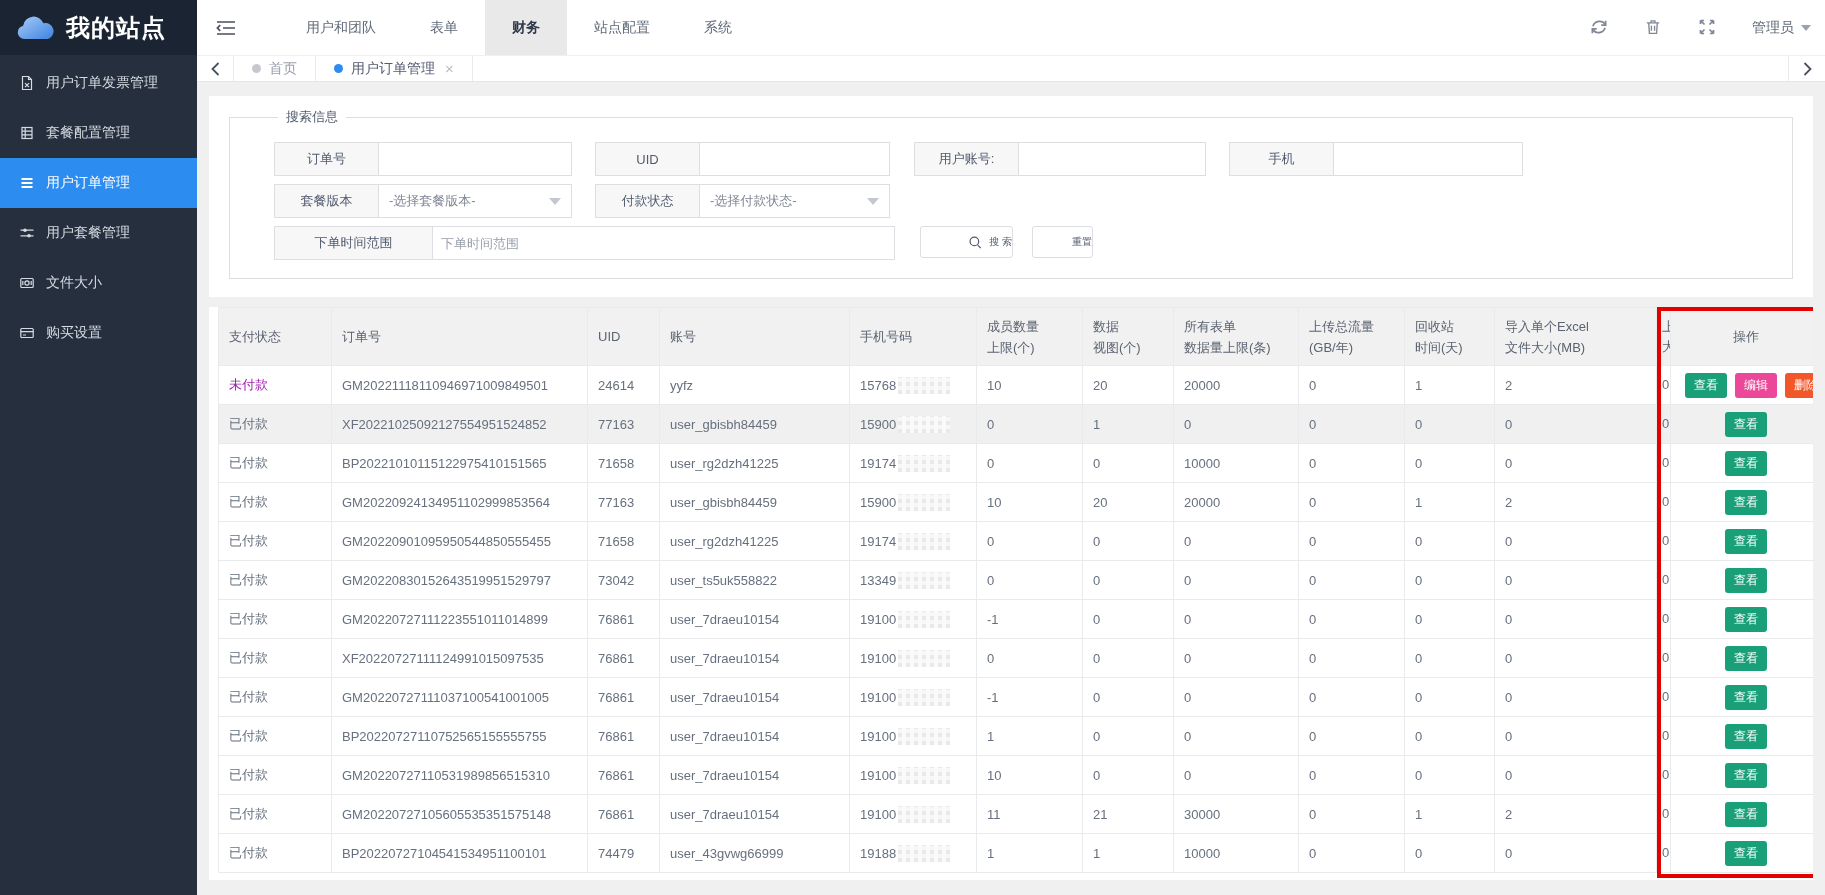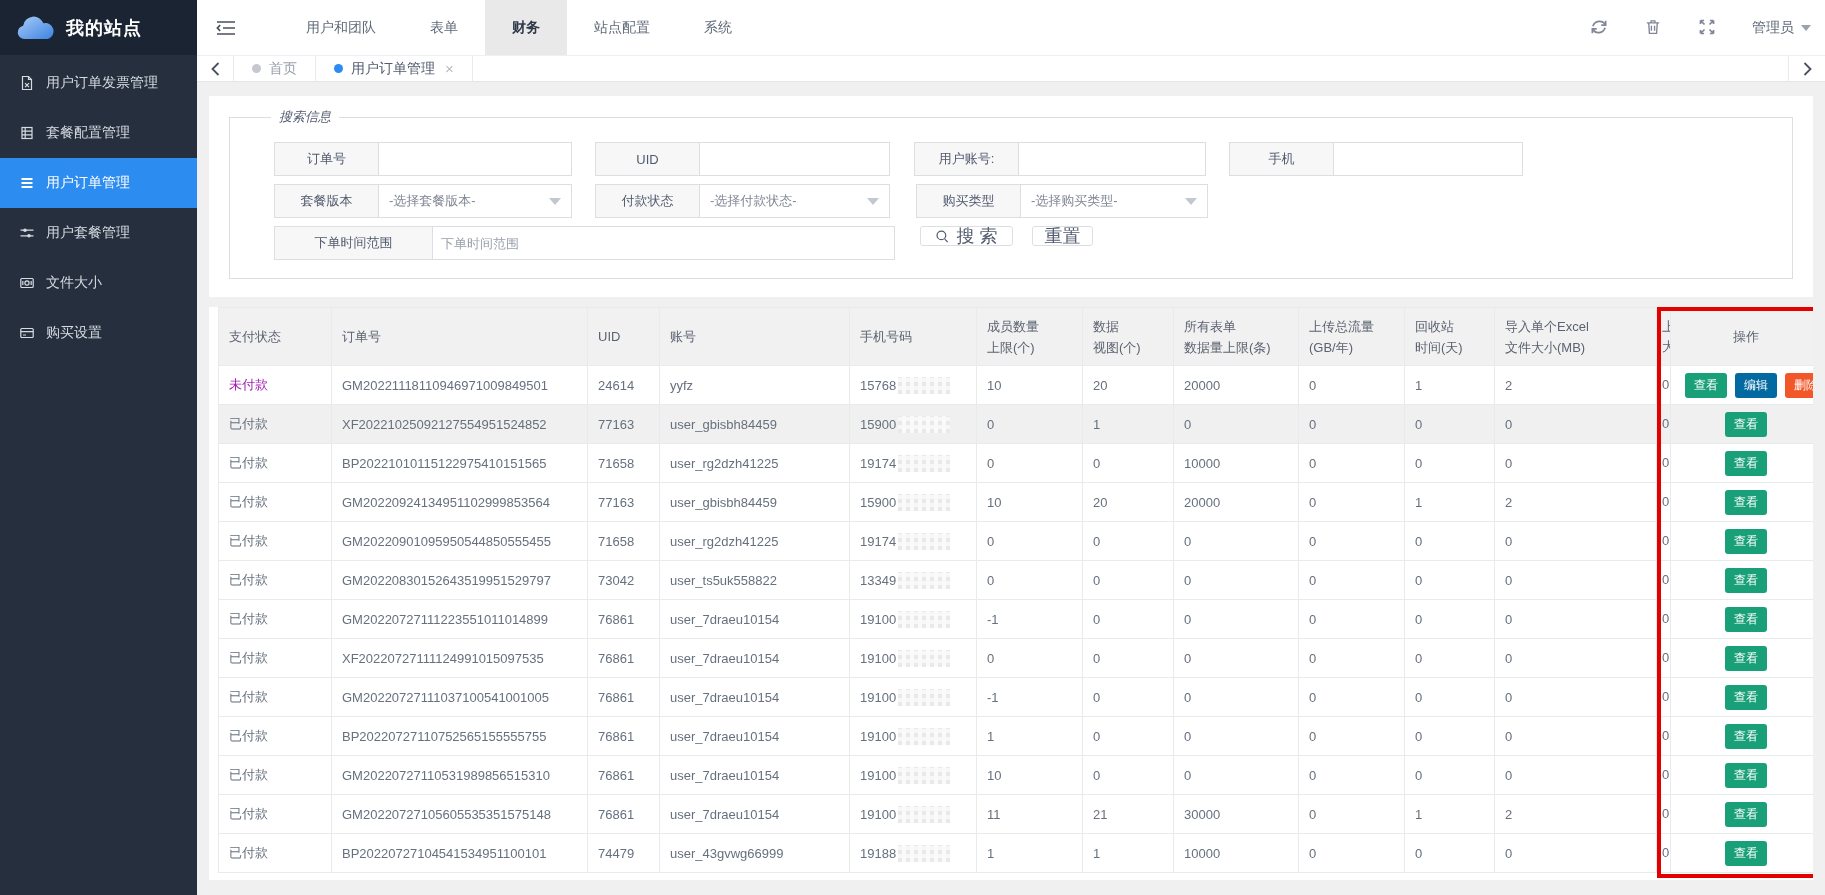--- a/index.html
+++ b/index.html
@@ -2,21 +2,21 @@
 <html><head>
 <meta charset="utf-8">
 <style>
   * { margin:0; padding:0; box-sizing:border-box; }
   html,body { width:1825px; height:895px; overflow:hidden; font-family:"Liberation Sans","DejaVu Sans",sans-serif; font-size:13px; color:#515a6e; background:#f0f0f0; }
 
   
   .sidebar { position:fixed; left:0; top:0; width:197px; height:895px; background:#252f3e; z-index:30; }
   .logo { height:55px; background:#1a2433; display:flex; align-items:center; padding-left:14px; }
   .logo svg { width:44px; height:30px; }
-  .logo-title { color:#fff; font-size:18px; font-weight:bold; margin-left:8px; letter-spacing:1px; }
+  .logo-title { color:#fff; font-size:24px; font-weight:bold; margin-left:8px; letter-spacing:1px; }
   .menu { padding-top:3px; }
   .menu-item { height:50px; display:flex; align-items:center; padding-left:18px; color:#d6dbe1; cursor:pointer; font-size:14px; }
   .menu-item .mi-icon { width:18px; height:18px; margin-right:10px; display:inline-flex; align-items:center; justify-content:center; color:#d6dbe1; }
   .menu-item.active { background:#2d8cf0; color:#fff; }
   .menu-item.active .mi-icon { color:#fff; }
   .mi-icon svg { width:16px; height:16px; }
 
   
   .main { margin-left:197px; }
   .topbar { height:55px; background:#fff; display:flex; align-items:flex-start; position:relative; }
@@ -40,32 +40,32 @@
   .ts-tab .ts-label { color:#9aa1ac; font-size:14px; }
   .ts-tab.active .ts-dot { background:#2d8cf0; }
   .ts-tab.active .ts-label { color:#515a6e; }
   .ts-close { color:#b6bcc5; font-size:15px; margin-left:2px; cursor:pointer; }
 
   
   .content { padding:14px 12px 0 12px; height:797px; }
 
   .search-card { background:#fff; padding:12px 20px 18px 20px; }
   fieldset.search-fs { border:1px solid #dcdee2; padding:16px 10px 18px 24px; }
-  fieldset.search-fs legend { font-size:13px; color:#515a6e; padding:0 8px; margin-left:17px;font-style:italic; }
+  fieldset.search-fs legend { font-size:13px; color:#515a6e; padding:0 8px; margin-left:24px; }
   .form-row { display:flex; margin-bottom:8px; margin-left:20px; }
   .field { display:flex; margin-right:23px; }
   .f-label { width:104px; height:34px; background:#f7f7f8; border:1px solid #dcdee2; border-right:none; display:flex; align-items:center; justify-content:center; color:#515a6e; }
   .f-label.wide { width:158px; }
   .f-input { width:194px; height:34px; border:1px solid #dcdee2; background:#fff; padding:0 8px; font-size:13px; color:#515a6e; outline:none; }
   .f-input.daterange { width:463px; }
   .f-input::placeholder { color:#9aa0ab; }
   .f-select { width:194px; height:34px; border:1px solid #dcdee2; background:#fff; display:flex; align-items:center; justify-content:space-between; padding:4px 10px; cursor:pointer; }
   .f-select .sel-text { color:#808695; }
   .sel-caret { width:0; height:0; border-left:6px solid transparent; border-right:6px solid transparent; border-top:7px solid #c3c7ce; }
-  .btn { height:20px; background:#fff; border:1px solid #dcdee2; border-radius:3px; display:inline-flex; align-items:center; justify-content:center; cursor:pointer; font-size:18px; color:#515a6e; }
+  .btn { height:32px; background:#fff; border:1px solid #dcdee2; border-radius:3px; display:inline-flex; align-items:center; justify-content:flex-end; cursor:pointer; font-size:10px; color:#515a6e; }
   .btn-search { width:93px; margin-left:25px; gap:6px; }
   .btn-search svg { width:15px; height:15px; }
   .btn-reset { width:61px; margin-left:19px; }
 
   
   .table-card { background:#fff; margin-top:10px; position:relative; height:573px; overflow:hidden; }
   table.data { border-collapse:collapse; table-layout:fixed; width:1603px; margin-left:9px; }
   table.data th, table.data td { border:1px solid #e8eaec; font-weight:normal; overflow:hidden; white-space:nowrap; }
   thead th { background:#f1f1f1; color:#5b6270; height:58px; padding:0 10px; text-align:left; font-size:13px; line-height:21px; }
   tbody td { height:39px; padding:0 10px; color:#66707e; font-size:13px; background:#fff; }
@@ -73,21 +73,21 @@
   td.num { text-align:left; }
   .unpaid { color:#a21caf; }
   .mosaic { display:inline-block; width:52px; height:17px; vertical-align:-4px; margin-left:2px;
             background-image:repeating-linear-gradient(0deg,#e9e9e9 0 4px,#f7f7f7 4px 8px),repeating-linear-gradient(90deg,#e3e3e3 0 4px,#fafafa 4px 8px);
             background-blend-mode:lighten; filter:blur(.6px); }
   .clip-cell { padding:0 !important; }
   .clip-frag { display:block; padding-left:5px; width:14px; overflow:hidden; color:#5b6270; line-height:20px; }
   td .clip-frag { color:#66707e; }
   .act-btn { border:none; border-radius:3px; color:#fff; font-size:12px; padding:4px 9px; margin:0 4px; cursor:pointer; font-family:inherit; }
   .act-view { background:#19a078; }
-  .act-edit { background:#0369a1; }
+  .act-edit { background:#ec4899; }
   .act-del  { background:#f2572a; }
   td.actions-cell { text-align:center; }
   th.actions-th { text-align:center; }
 
   .red-box { position:absolute; top:0; bottom:2px; right:-4px; width:160px; border:4px solid #e50000; pointer-events:none; z-index:10; }
 </style>
 </head>
 <body>
 
 <aside class="sidebar">
@@ -263,27 +263,20 @@
               <span class="sel-caret"></span>
             </div>
           </div>
           <div class="field">
             <span class="f-label">付款状态</span>
             <div class="f-select" style="width:191px">
               <span class="sel-text">-选择付款状态-</span>
               <span class="sel-caret"></span>
             </div>
           </div>
-          <div class="field" style="margin-left:3px">
-            <span class="f-label">购买类型</span>
-            <div class="f-select" style="width:188px">
-              <span class="sel-text">-选择购买类型-</span>
-              <span class="sel-caret"></span>
-            </div>
-          </div>
         </div>
 
         <div class="form-row" style="margin-bottom:0">
           <div class="field" style="margin-right:0">
             <span class="f-label wide">下单时间范围</span>
             <input class="f-input daterange" placeholder="下单时间范围" style="">
           </div>
           <button class="btn btn-search">
             <svg viewBox="0 0 16 16" fill="none" stroke="#515a6e" stroke-width="1.3">
               <circle cx="6.8" cy="6.8" r="4.6"></circle>

